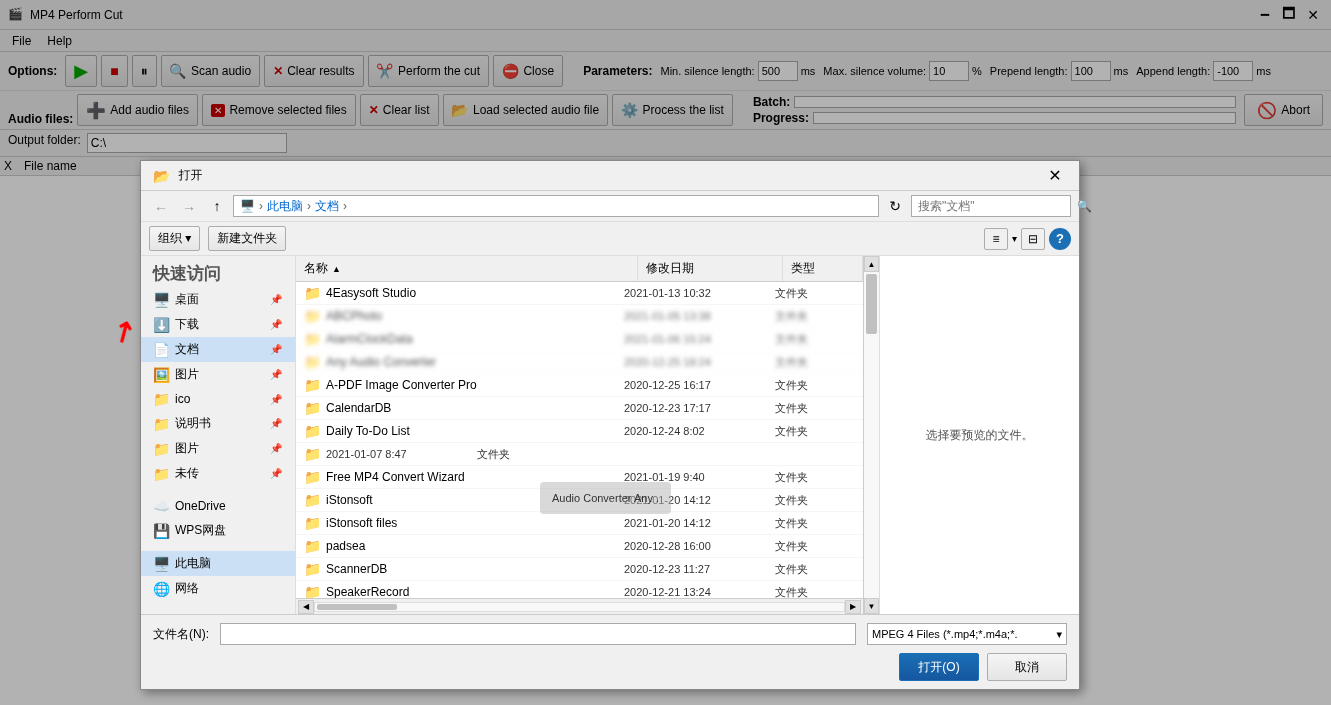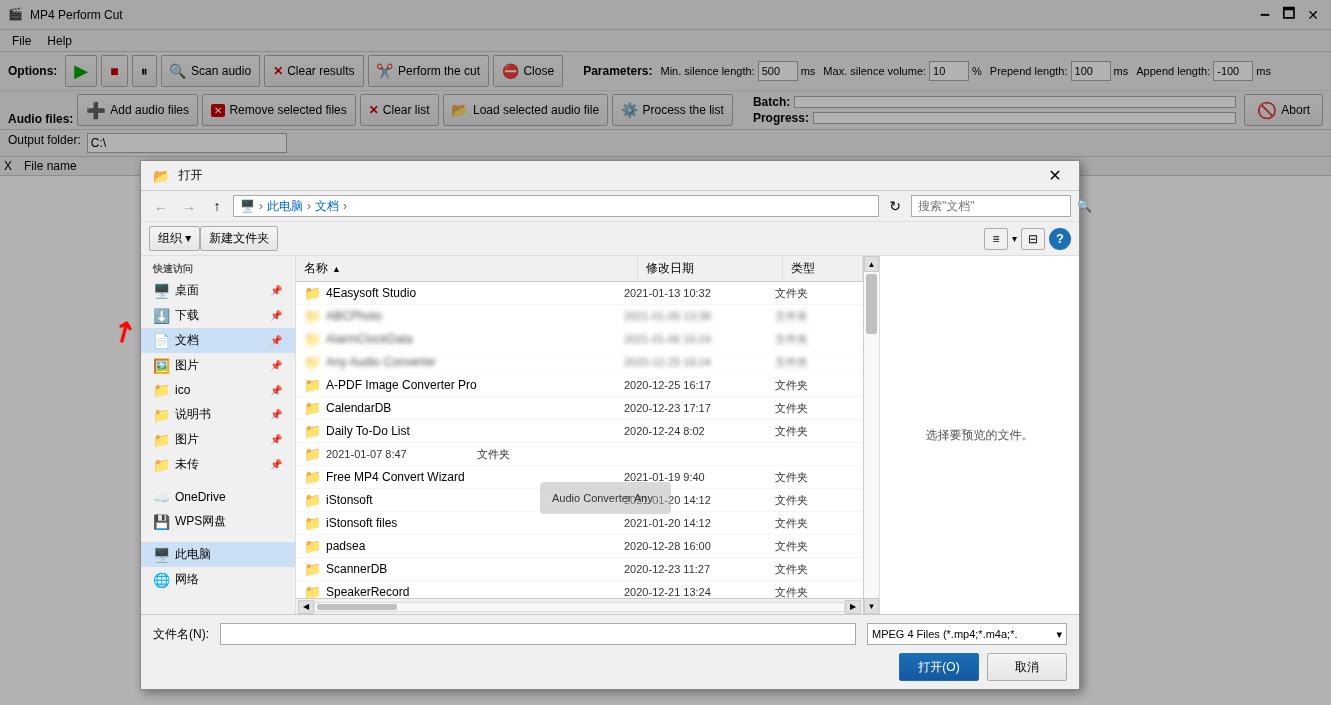--- a/index.html
+++ b/index.html
@@ -211,21 +211,21 @@
       font-size: 12px;
       flex: 1;
       background: transparent;
     }
 
     
     .dialog-toolbar {
       display: flex;
       align-items: center;
       padding: 4px 8px;
-      gap: 0;
+      gap: 8px;
       background: #f0f0f0;
       border-bottom: 1px solid #ddd;
     }
     .dialog-toolbar-btn {
       display: flex;
       align-items: center;
       gap: 4px;
       padding: 3px 8px;
       border: 1px solid #adadad;
       background: linear-gradient(to bottom, #f5f5f5, #e5e5e5);
@@ -286,21 +286,21 @@
       gap: 6px;
       padding: 4px 12px;
       cursor: pointer;
       font-size: 12px;
     }
     .sidebar-item.active { background: #cce0f5; }
     .sidebar-item-icon { font-size: 14px; width: 16px; text-align: center; }
     .sidebar-item-label { font-size: 12px; }
     .sidebar-quick-label {
       padding: 2px 12px;
-      font-size: 10px;
+      font-size: 17px;
       color: #555;
       font-weight: bold;
     }
     .sidebar-pin-btn {
       margin-left: auto;
       font-size: 10px;
       color: #888;
       cursor: pointer;
     }
 

